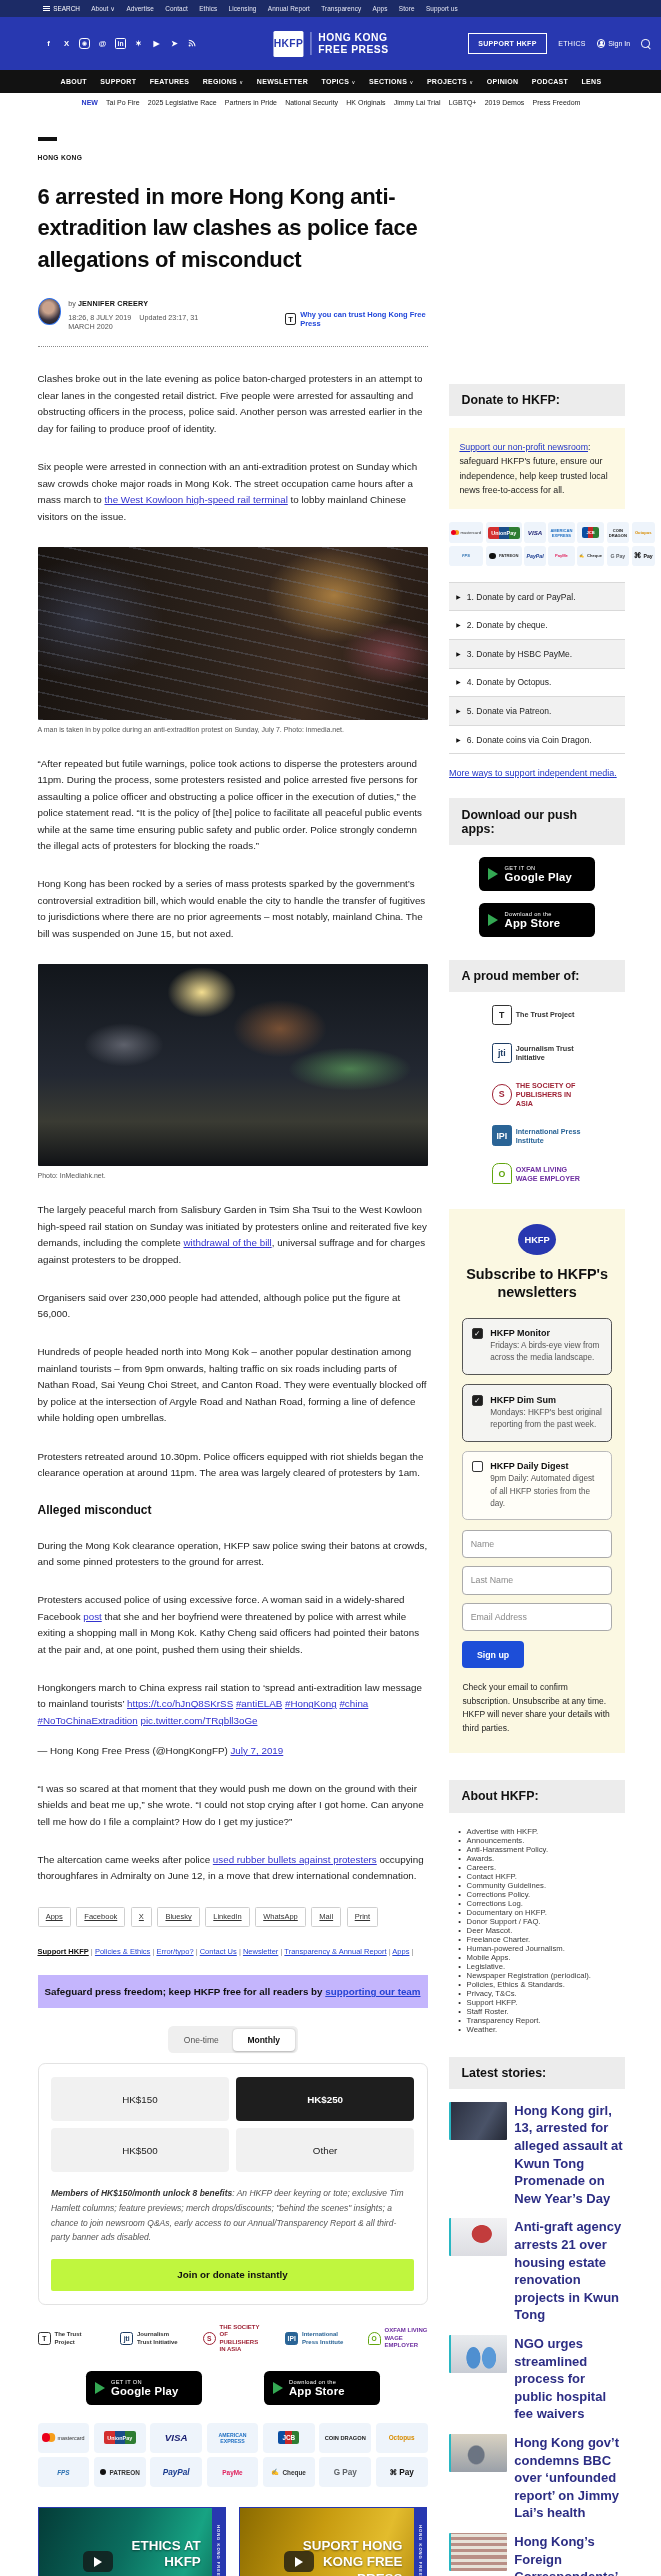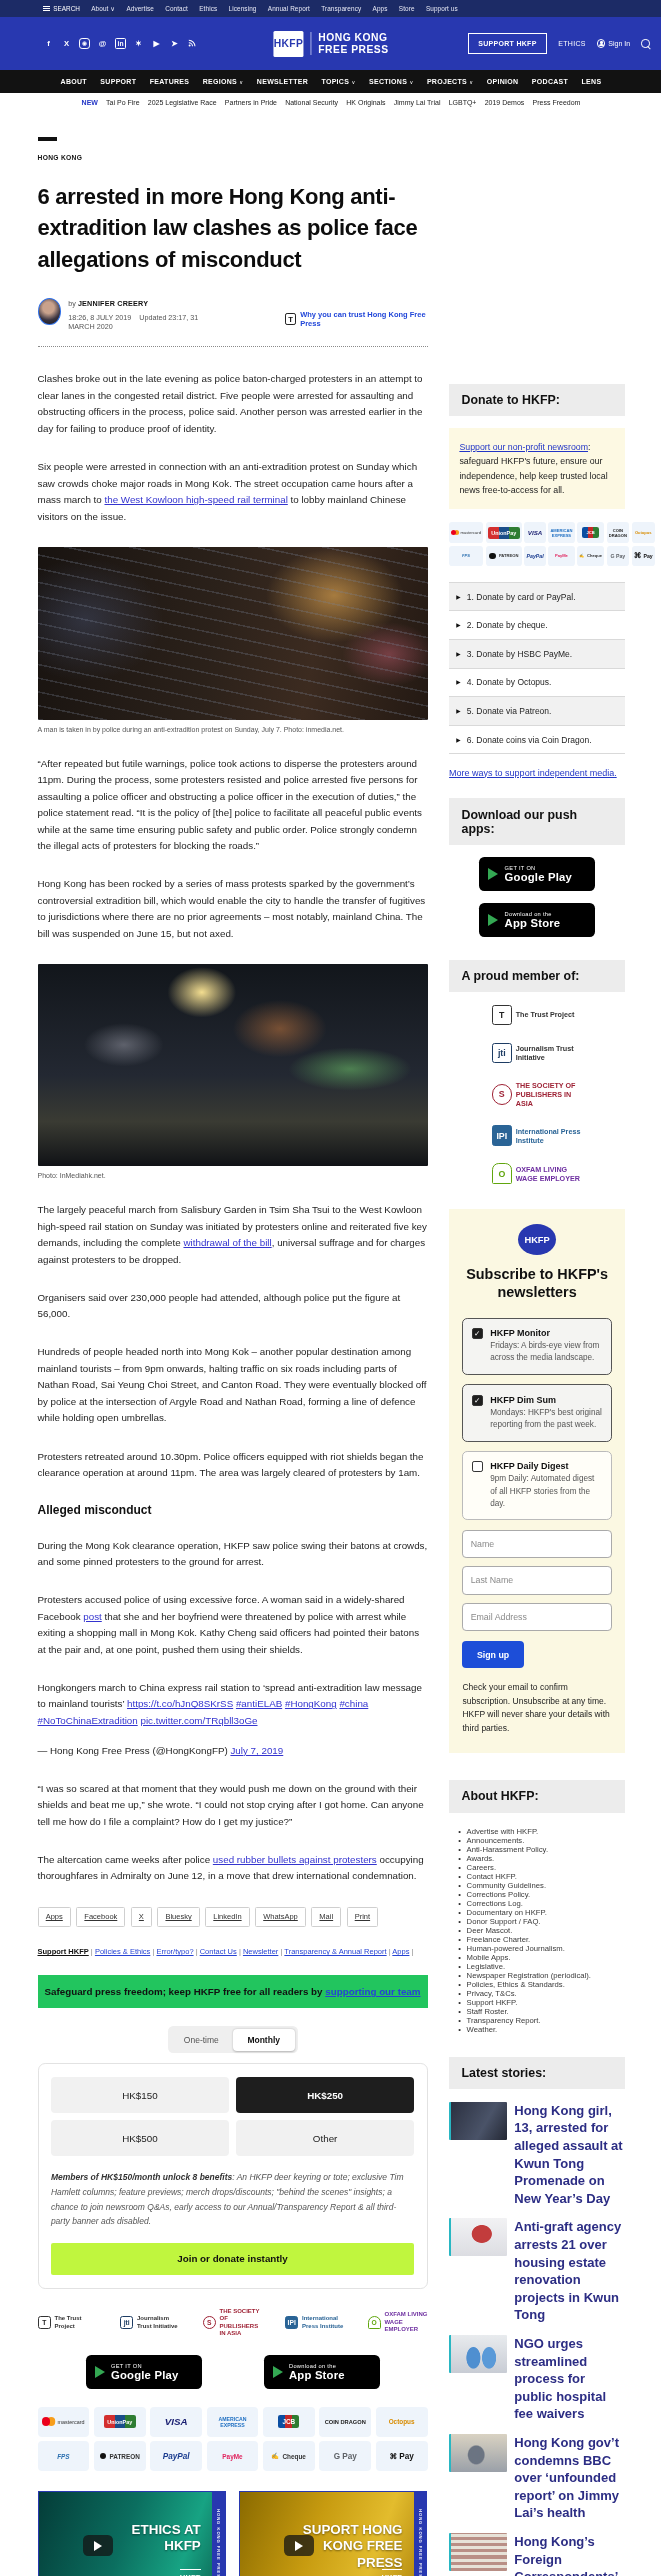--- a/index.html
+++ b/index.html
@@ -95,31 +95,31 @@
 
   
   .share { display:flex; gap:5.2px; margin:4.1px 0 20.6px; flex-wrap:wrap; }
   .share .sh { border:0.5px solid #cfcfcf; background:#fff; padding:4.6px 7.2px; font-size:7.5px;
                color:#333; text-decoration:underline; border-radius:1.5px; cursor:pointer; }
 
   .flinks { font-size:7.5px; margin-bottom:18.5px; color:#888; }
   .flinks a { color:#2643d4; text-decoration:underline; }
   .flinks a.first { color:#111; font-weight:800; }
 
-  .banner { background:#22c55e; text-align:center; font-weight:800; font-size:9.8px; padding:11.3px 5.2px;
+  .banner { background:#c4b5fd; text-align:center; font-weight:800; font-size:9.8px; padding:11.3px 5.2px;
             margin-bottom:17.5px; color:#111; }
   .banner a { color:#2643d4; text-decoration:underline; }
 
   
   .toggle { width:130px; margin:0 auto 9.3px; background:#efefef; border-radius:5.2px; padding:2.6px; display:flex; }
   .toggle .tg { flex:1; text-align:center; padding:6.2px 0; font-size:8.5px; color:#555; border-radius:4.1px; cursor:pointer; }
   .toggle .tg.active { background:#fff; font-weight:800; color:#111; box-shadow:0 0.5px 2.1px rgba(0,0,0,.25); }
   .pledge { border:0.5px solid #e2e2e2; border-radius:7.2px; padding:13.4px 12.4px; margin-bottom:18.5px; }
   .amounts { display:grid; grid-template-columns:1fr 1fr; gap:7.2px; margin-bottom:13.4px; }
-  .amt { background:#f1f1f1; border-radius:4.1px; height:36px; display:flex; align-items:center; justify-content:center;
+  .amt { background:#f1f1f1; border-radius:4.1px; height:44px; display:flex; align-items:center; justify-content:center;
          font-size:9.8px; color:#222; cursor:pointer; }
   .amt.sel { background:#1e1e1e; color:#fff; font-weight:700; }
   .benefits { font-style:italic; color:#555; font-size:8.5px; line-height:1.75; margin-bottom:13.4px; }
   .benefits b { color:#333; }
   .cta { display:block; width:100%; background:#c0f63e; border:none; border-radius:2.1px; height:32px;
          font-weight:800; font-size:9.8px; color:#111; cursor:pointer; font-family:inherit; }
 
   
   .memrow { display:flex; align-items:center; justify-content:space-between; margin:3.1px 0 17.5px; }
   .mem { display:flex; align-items:center; gap:3.6px; }

